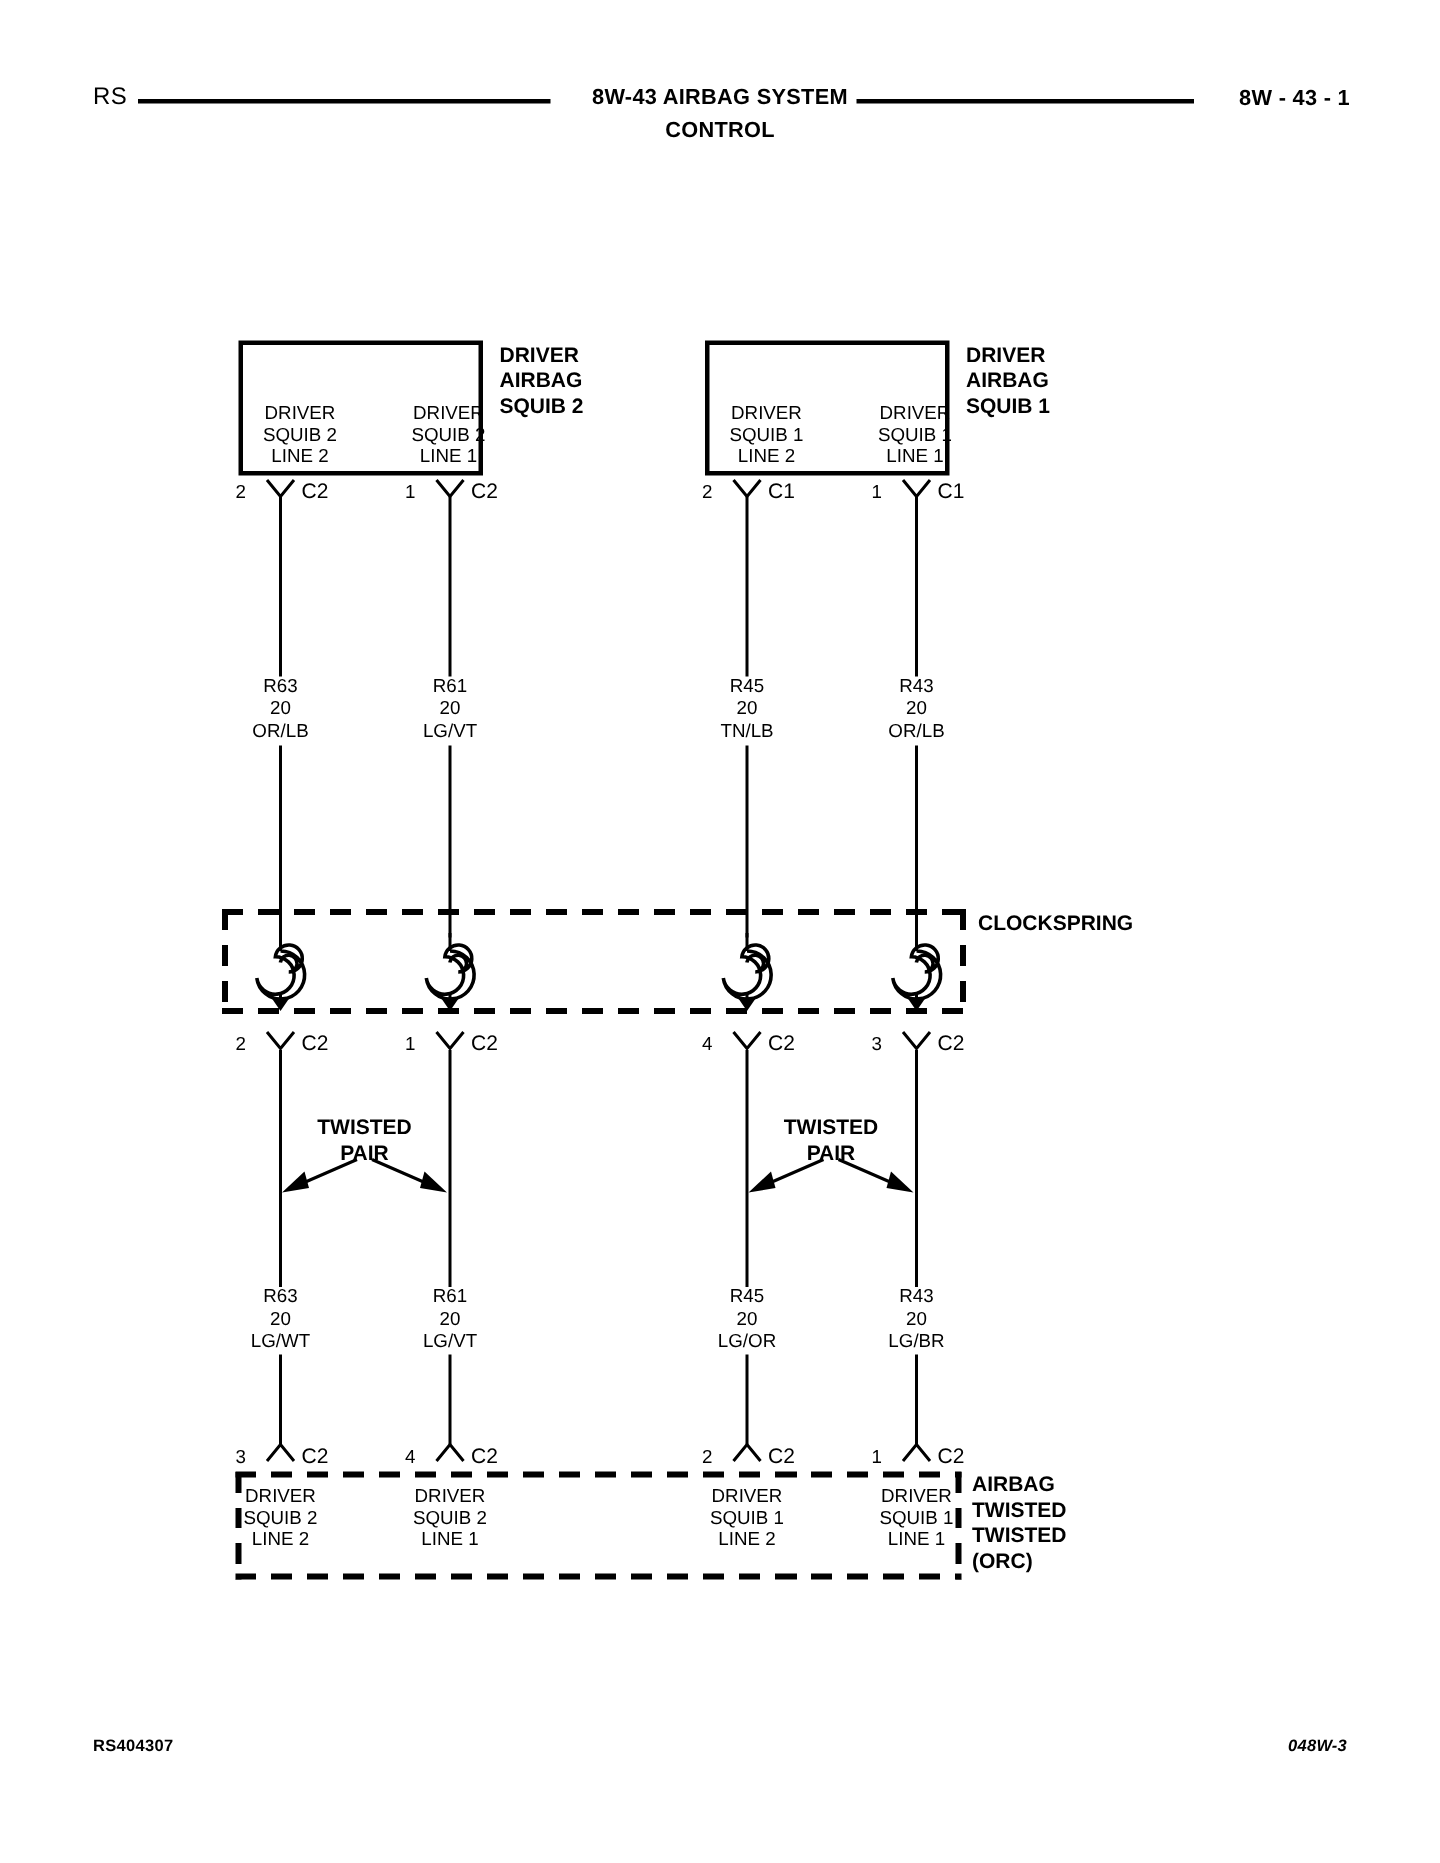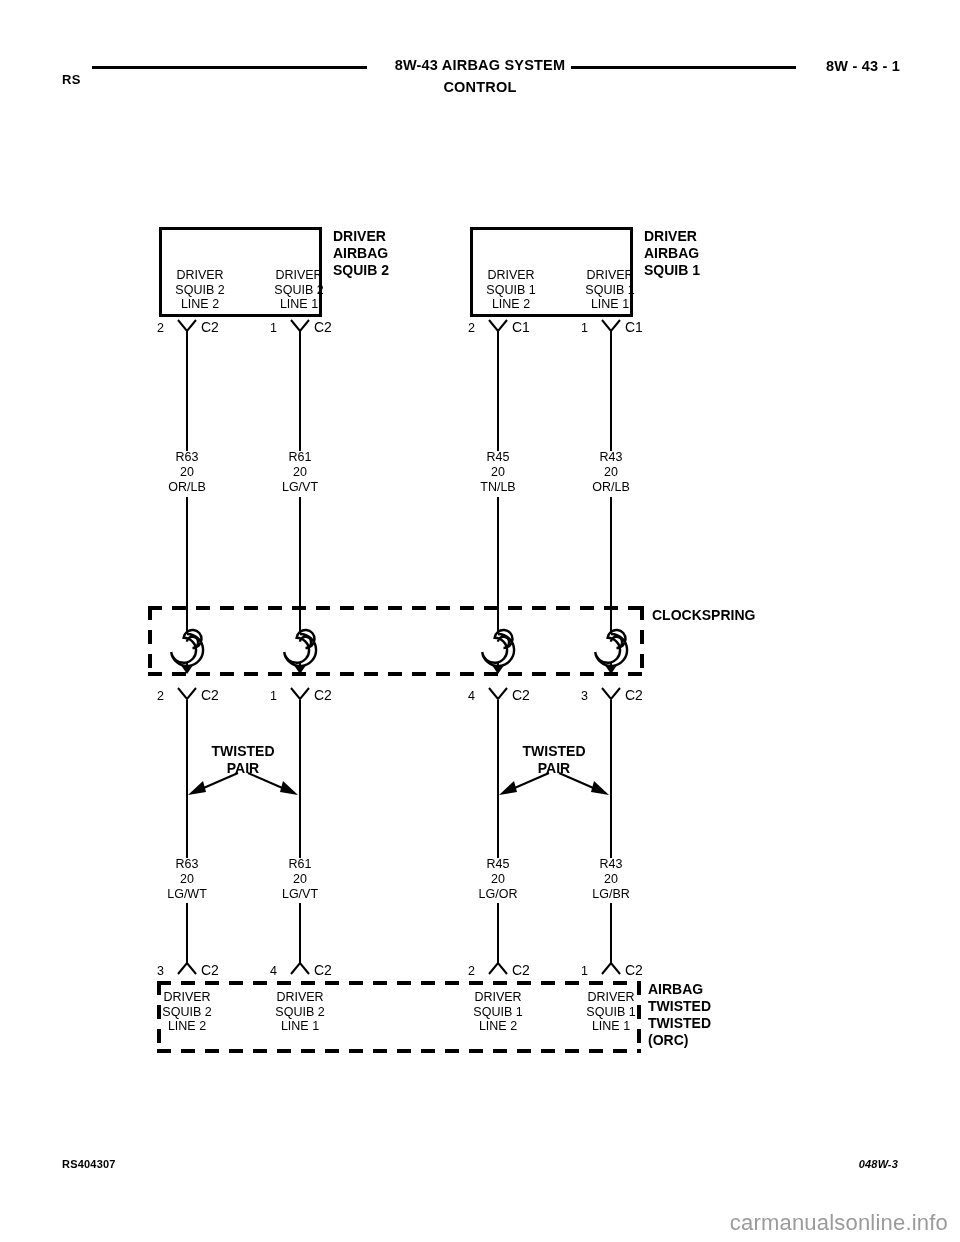--- a/index.html
+++ b/index.html
@@ -16,23 +16,23 @@
     position: relative;
     width: 960px;
     height: 1242px;
     background: #ffffff;
     overflow: hidden;
   }
 
   
   .hdr-left {
     position: absolute;
-    left: 62px; top: 72px;
-    font-size: 13px;
-    font-weight: bold;
+    left: 62px; top: 56px;
+    font-size: 16px;
+    font-weight: normal;
     letter-spacing: .3px;
   }
   .hdr-right {
     position: absolute;
     right: 60px; top: 58px;
     font-size: 14.5px;
     font-weight: bold;
     letter-spacing: .2px;
   }
   .hdr-title {
@@ -474,15 +474,14 @@
 
   <div class="block-name" style="left:648px; top:981px;">
     <span>AIRBAG</span><br>
     <span>TWISTED</span><br>
     <span>TWISTED</span><br>
     <span>(ORC)</span>
   </div>
 
   <div class="ftr-left">RS404307</div>
   <div class="ftr-right">048W-3</div>
-  <div class="watermark">carmanualsonline.info</div>
 
 </div>
 
 </body></html>

